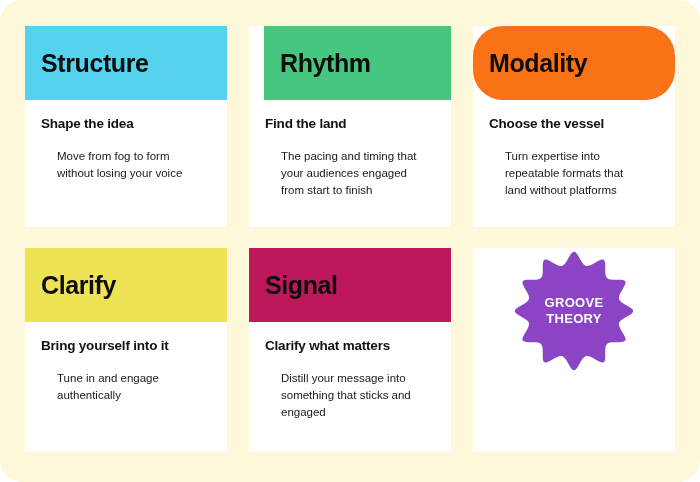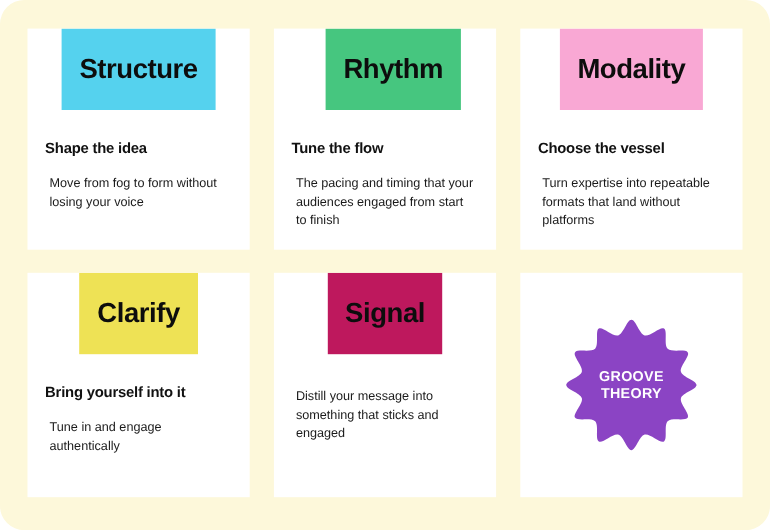--- a/index.html
+++ b/index.html
@@ -31,61 +31,60 @@
     grid-template-columns: 202px 202px 202px;
     grid-template-rows: 201px 204px;
     column-gap: 22px;
     row-gap: 21px;
   }
   .card {
     background: #ffffff;
     overflow: hidden;
     display: flex;
     flex-direction: column;
-    align-items: center;
   }
   .card-header {
     height: 74px;
     flex: 0 0 74px;
     display: flex;
     align-items: center;
     padding: 0 16px;
     box-sizing: border-box;
   }
   .card-title {
     font-size: 25px;
     font-weight: bold;
     color: #0d0d0d;
     letter-spacing: -0.4px;
     line-height: 1;
   }
   .card-body {
-    padding: 27px 16px 0 16px;
+    padding: 16px 16px 0 16px;
     box-sizing: border-box;
     flex: 1 1 auto;
   }
   .card-sub {
     font-size: 13.5px;
     font-weight: bold;
     color: #111111;
     letter-spacing: -0.2px;
     margin: 0 0 16px 0;
     line-height: 1.2;
   }
   .card-desc {
     font-size: 11.5px;
     font-weight: normal;
     color: #1a1a1a;
     line-height: 1.45;
-    margin: 4px;
+    margin: 16px;
   }
   .badge-card {
     background: #ffffff;
     display: flex;
-    align-items: center;
+    align-items: flex-start;
     justify-content: center;
   }
   .badge-wrap {
     position: relative;
     width: 126px;
     height: 126px;
     display: flex;
     align-items: center;
     justify-content: center;
   }
@@ -121,27 +120,27 @@
         <p class="card-sub">Shape the idea</p>
         <p class="card-desc">Move from fog to form without losing your voice</p>
       </div>
     </div>
 
     <div class="card">
       <div class="card-header" style="background: rgb(70, 198, 127); margin-left: 15px;">
         <span class="card-title">Rhythm</span>
       </div>
       <div class="card-body">
-        <p class="card-sub">Tune the flow</p>
+        <p class="card-sub">Find the land</p>
         <p class="card-desc">The pacing and timing that your audiences engaged from start to finish</p>
       </div>
     </div>
 
     <div class="card">
-      <div class="card-header" style="background: #f9a8d4;">
+      <div class="card-header" style="background: #f97316; border-radius: 30px;">
         <span class="card-title">Modality</span>
       </div>
       <div class="card-body">
         <p class="card-sub">Choose the vessel</p>
         <p class="card-desc">Turn expertise into repeatable formats that land without platforms</p>
       </div>
     </div>
 
     <div class="card">
       <div class="card-header" style="background: rgb(238, 226, 85);">
@@ -151,20 +150,21 @@
         <p class="card-sub">Bring yourself into it</p>
         <p class="card-desc">Tune in and engage authentically</p>
       </div>
     </div>
 
     <div class="card">
       <div class="card-header" style="background: #be185d;">
         <span class="card-title">Signal</span>
       </div>
       <div class="card-body">
+        <p class="card-sub">Clarify what matters</p>
         <p class="card-desc">Distill your message into something that sticks and engaged</p>
       </div>
     </div>
 
     <div class="badge-card">
       <div class="badge-wrap">
         <svg viewBox="0 0 200 200" aria-hidden="true">
           <path id="burst-path" d="M 100.00 6.00 C 106.38 6.00, 111.32 26.42, 119.15 28.52 C 126.99 30.62, 141.47 15.40, 147.00 18.59 C 152.53 21.79, 146.59 41.94, 152.33 47.67 C 158.06 53.41, 178.21 47.47, 181.41 53.00 C 184.60 58.53, 169.38 73.01, 171.48 80.85 C 173.58 88.68, 194.00 93.62, 194.00 100.00 C 194.00 106.38, 173.58 111.32, 171.48 119.15 C 169.38 126.99, 184.60 141.47, 181.41 147.00 C 178.21 152.53, 158.06 146.59, 152.33 152.33 C 146.59 158.06, 152.53 178.21, 147.00 181.41 C 141.47 184.60, 126.99 169.38, 119.15 171.48 C 111.32 173.58, 106.38 194.00, 100.00 194.00 C 93.62 194.00, 88.68 173.58, 80.85 171.48 C 73.01 169.38, 58.53 184.60, 53.00 181.41 C 47.47 178.21, 53.41 158.06, 47.67 152.33 C 41.94 146.59, 21.79 152.53, 18.59 147.00 C 15.40 141.47, 30.62 126.99, 28.52 119.15 C 26.42 111.32, 6.00 106.38, 6.00 100.00 C 6.00 93.62, 26.42 88.68, 28.52 80.85 C 30.62 73.01, 15.40 58.53, 18.59 53.00 C 21.79 47.47, 41.94 53.41, 47.67 47.67 C 53.41 41.94, 47.47 21.79, 53.00 18.59 C 58.53 15.40, 73.01 30.62, 80.85 28.52 C 88.68 26.42, 93.62 6.00, 100.00 6.00 Z" fill="#8b44c4"></path>
         </svg>
         <div class="badge-text" style="color: rgb(255, 255, 255);">

